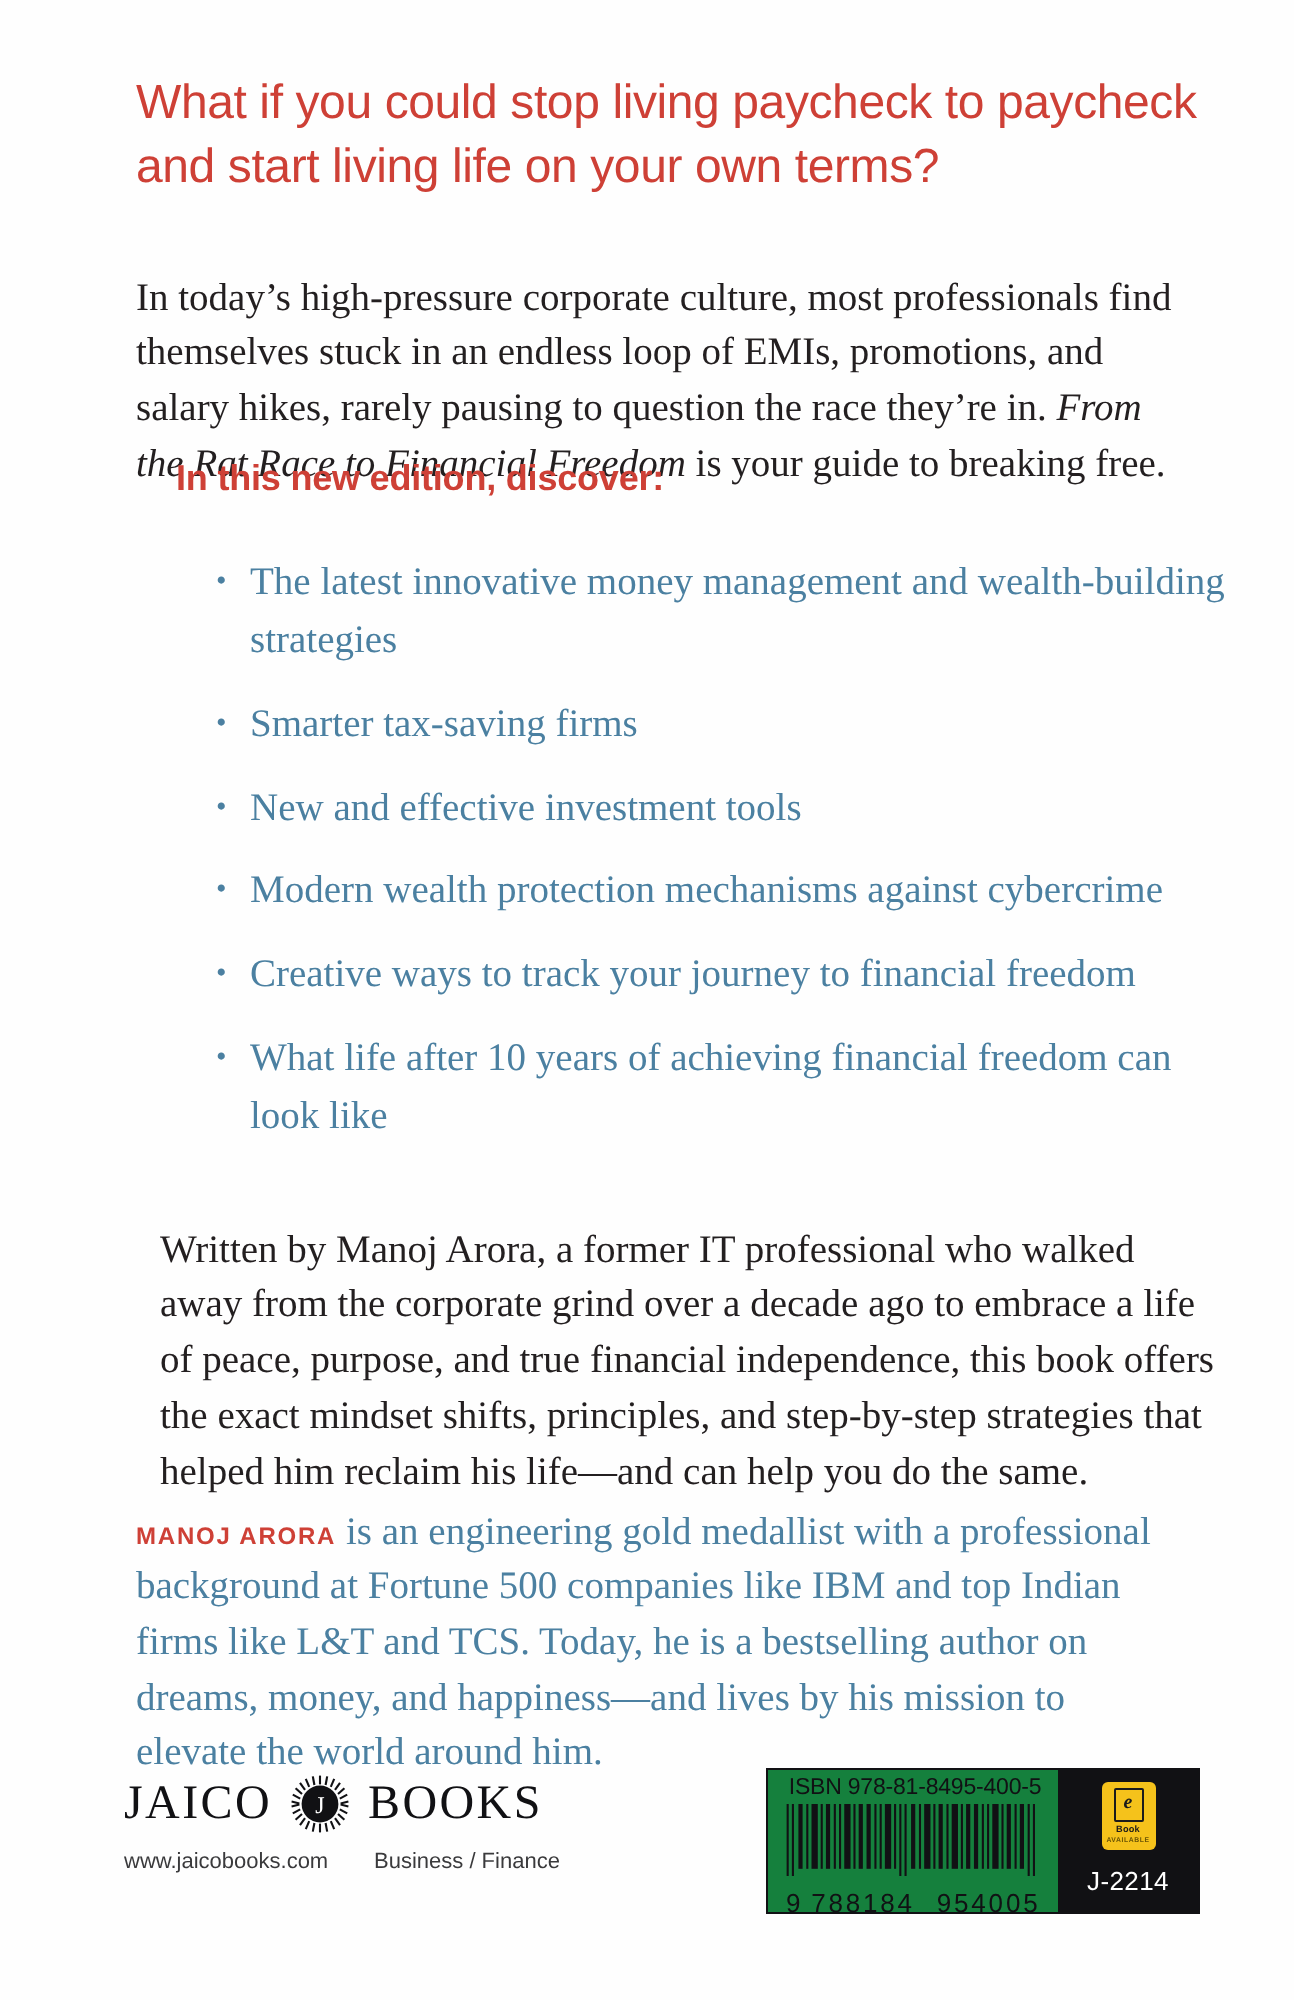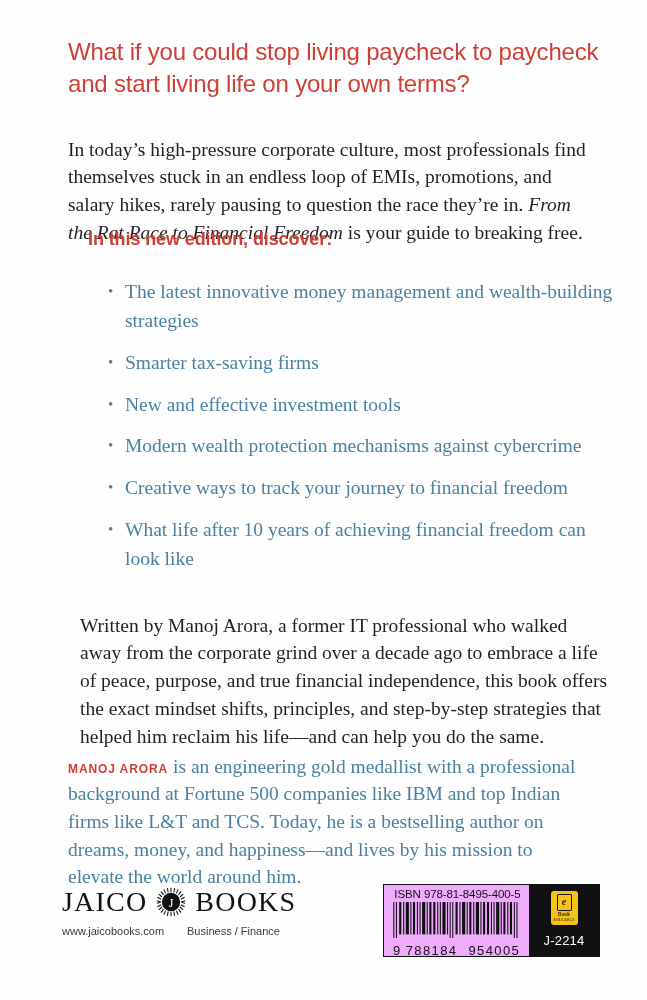--- a/index.html
+++ b/index.html
@@ -123,21 +123,21 @@
     left: 62px;
     top: 884px;
   }
   .jaico-line {
     display: flex;
     align-items: center;
     height: 36px;
   }
   .jaico-word {
     font-family: "Liberation Serif", serif;
-    font-size: 28px;
+    font-size: 24px;
     letter-spacing: 1.2px;
     color: #111114;
     line-height: 1;
   }
   .jaico-emblem {
     width: 30px;
     height: 30px;
     margin: 0 9px;
     position: relative;
     flex: 0 0 auto;
@@ -157,21 +157,21 @@
   
   .barcode-block {
     position: absolute;
     left: 383px;
     top: 884px;
     width: 217px;
     height: 73px;
     display: flex;
     border: 1px solid #111114;
     box-sizing: border-box;
-    background: #f0abfc;
+    background: #15803d;
   }
   .barcode-area {
     flex: 1 1 auto;
     position: relative;
     padding: 2px 6px 2px 8px;
     box-sizing: border-box;
   }
   .isbn-text {
     font-family: "Liberation Sans", sans-serif;
     font-size: 11.5px;

